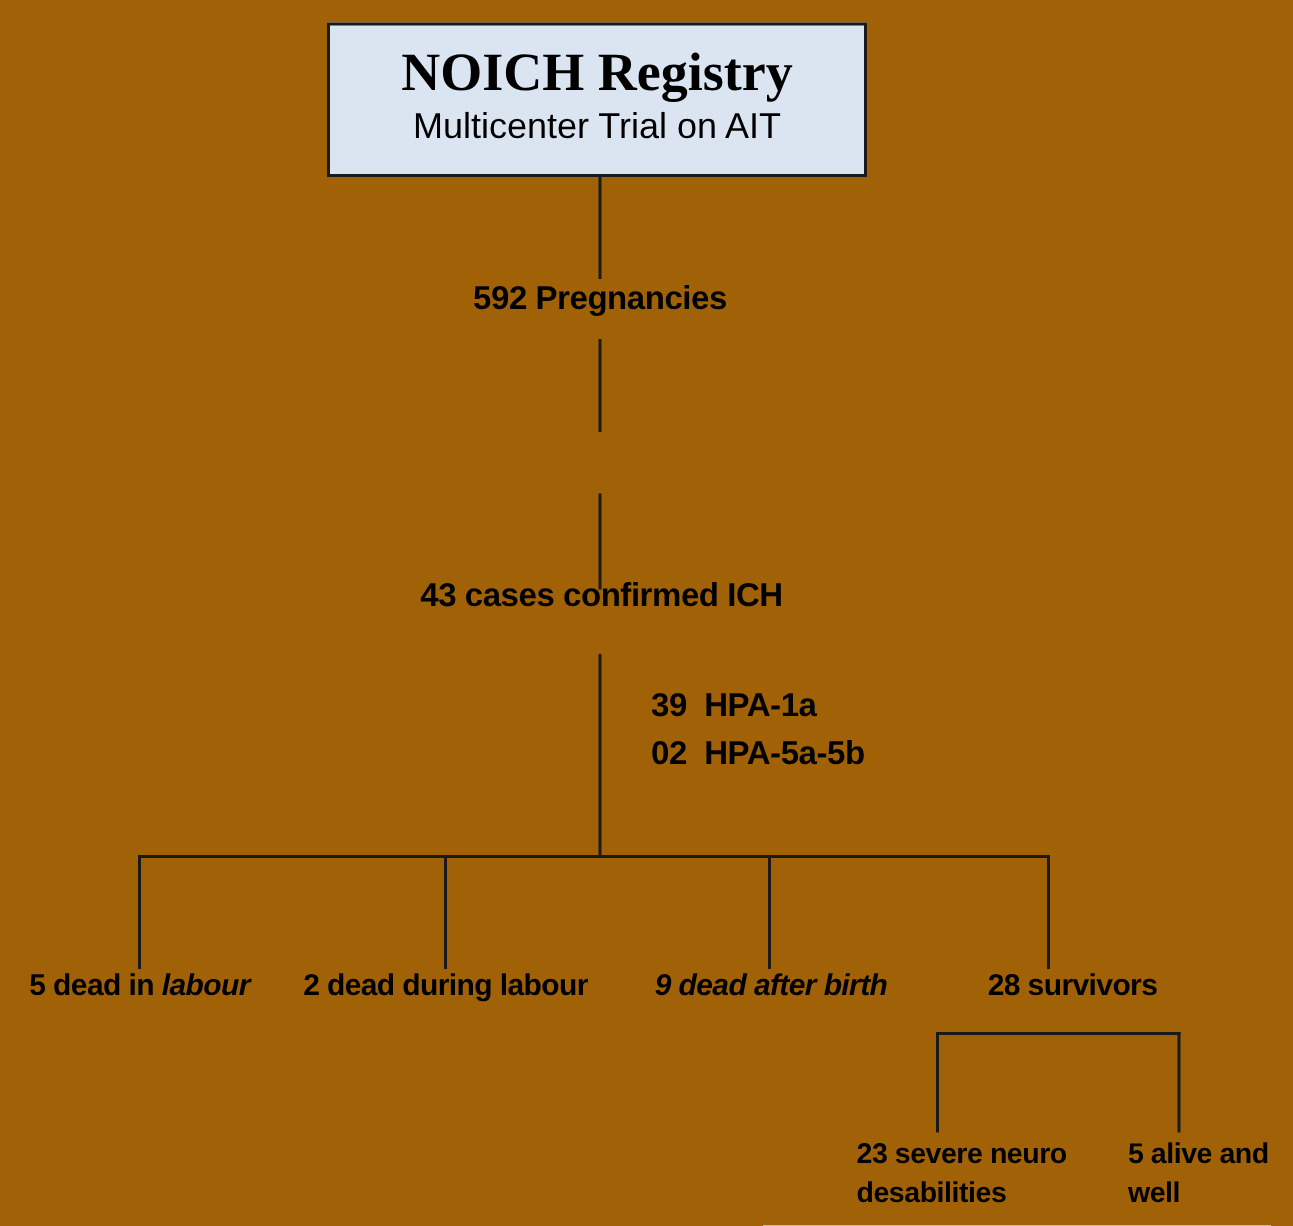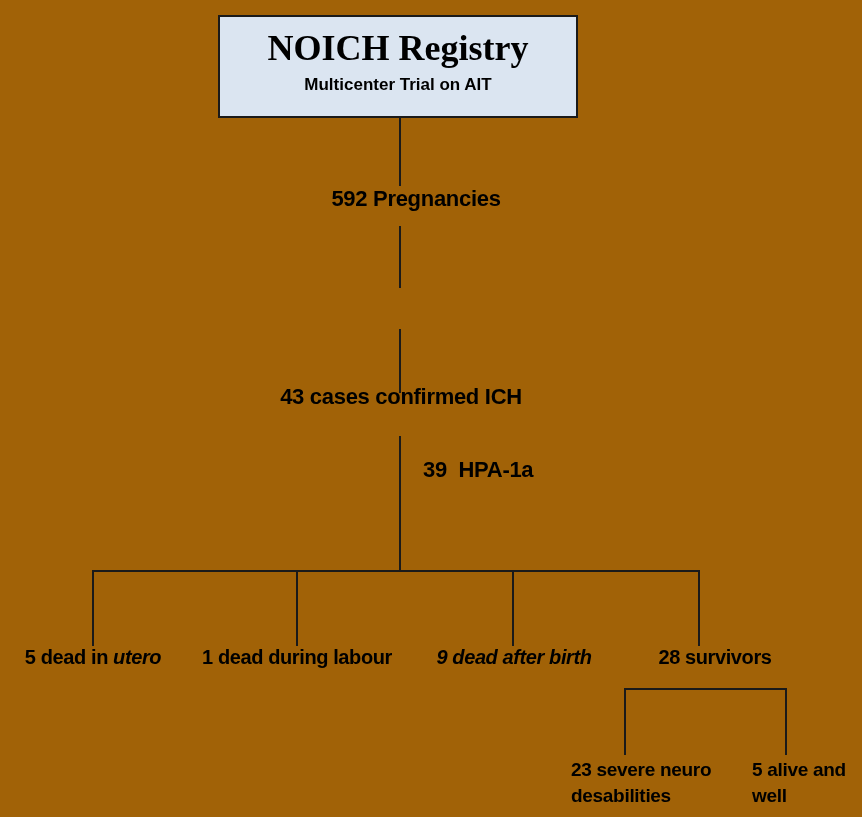--- a/index.html
+++ b/index.html
@@ -39,36 +39,36 @@
     padding-top: 9px;
   }
   .registry-title {
     font-family: "Liberation Serif", "DejaVu Serif", serif;
     font-weight: bold;
     font-size: 36px;
     line-height: 44px;
     letter-spacing: 0px;
   }
   .registry-subtitle {
-    font-weight: bold;
-    font-size: 17px;
+    font-weight: normal;
+    font-size: 24px;
     line-height: 30px;
   }
   .node {
     position: absolute;
     transform: translateX(-50%);
     white-space: nowrap;
     font-weight: bold;
     font-size: 22px;
     line-height: 26px;
     letter-spacing: -0.3px;
   }
   .hpa-list {
     position: absolute;
-    left: 423px; top: 454px;
+    left: 434px; top: 454px;
     font-weight: bold;
     font-size: 22px;
     line-height: 32px;
     letter-spacing: -0.3px;
   }
   .hpa-item { white-space: pre; }
   .branch-label {
     position: absolute;
     top: 645px;
     transform: translateX(-50%);
@@ -98,37 +98,38 @@
   <div class="registry-box">
     <div class="registry-title">NOICH Registry</div>
     <div class="registry-subtitle">Multicenter Trial on AIT</div>
   </div>
 
   <div class="vline" style="left:399px; top:118px; height:68px;"></div>
   <div class="vline" style="left:399px; top:226px; height:62px;"></div>
   <div class="vline" style="left:399px; top:329px; height:64px;"></div>
   <div class="vline" style="left:399px; top:436px; height:136px;"></div>
 
-  <div class="node" style="left:416px; top:186px;">592 Pregnancies</div>
+  <div class="node" style="left:400px; top:186px;">592 Pregnancies</div>
   <div class="node" style="left:401px; top:384px;">43 cases confirmed ICH</div>
 
   <div class="hpa-list">
     <div class="hpa-item">39  HPA-1a</div>
+    <div class="hpa-item">02  HPA-5a-5b</div>
   </div>
 
   <div class="hline" style="left:92px; top:570px; width:608px;"></div>
   <div class="vline" style="left:92px;  top:570px; height:76px;"></div>
   <div class="vline" style="left:296px; top:570px; height:76px;"></div>
   <div class="vline" style="left:512px; top:570px; height:76px;"></div>
   <div class="vline" style="left:698px; top:570px; height:76px;"></div>
 
   <div class="branch-label" style="left:93px;">
-    <span>5 dead in </span><span class="it">utero</span>
+    <span>5 dead in </span><span class="it">labour</span>
   </div>
-  <div class="branch-label" style="left:297px;">1 dead during labour</div>
+  <div class="branch-label" style="left:297px;">2 dead during labour</div>
   <div class="branch-label" style="left:514px;font-style:italic;">9 dead after birth</div>
   <div class="branch-label" style="left:715px;">28 survivors</div>
 
   <div class="hline" style="left:624px; top:688px; width:163px;"></div>
   <div class="vline" style="left:624px; top:688px; height:67px;"></div>
   <div class="vline" style="left:785px; top:688px; height:67px;"></div>
 
   <div class="sub-label severe">23 severe neuro desabilities</div>
   <div class="sub-label alive">5 alive and well</div>
 

